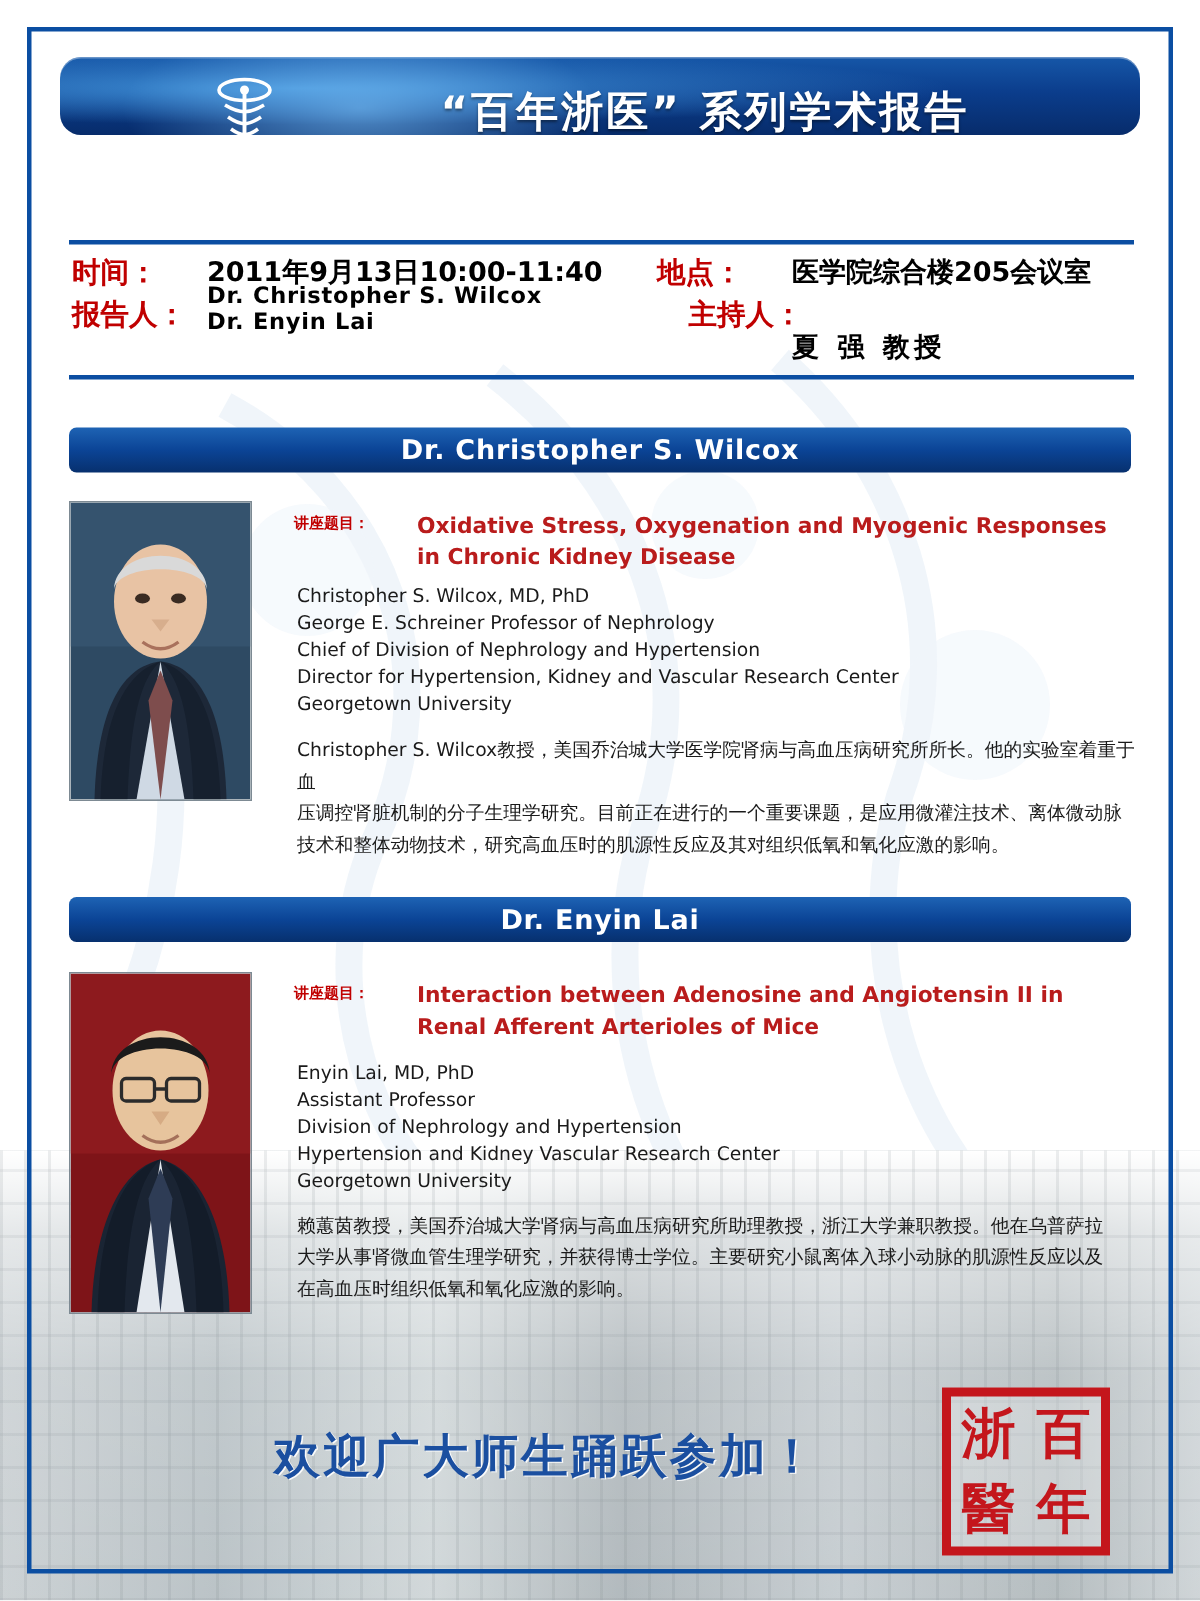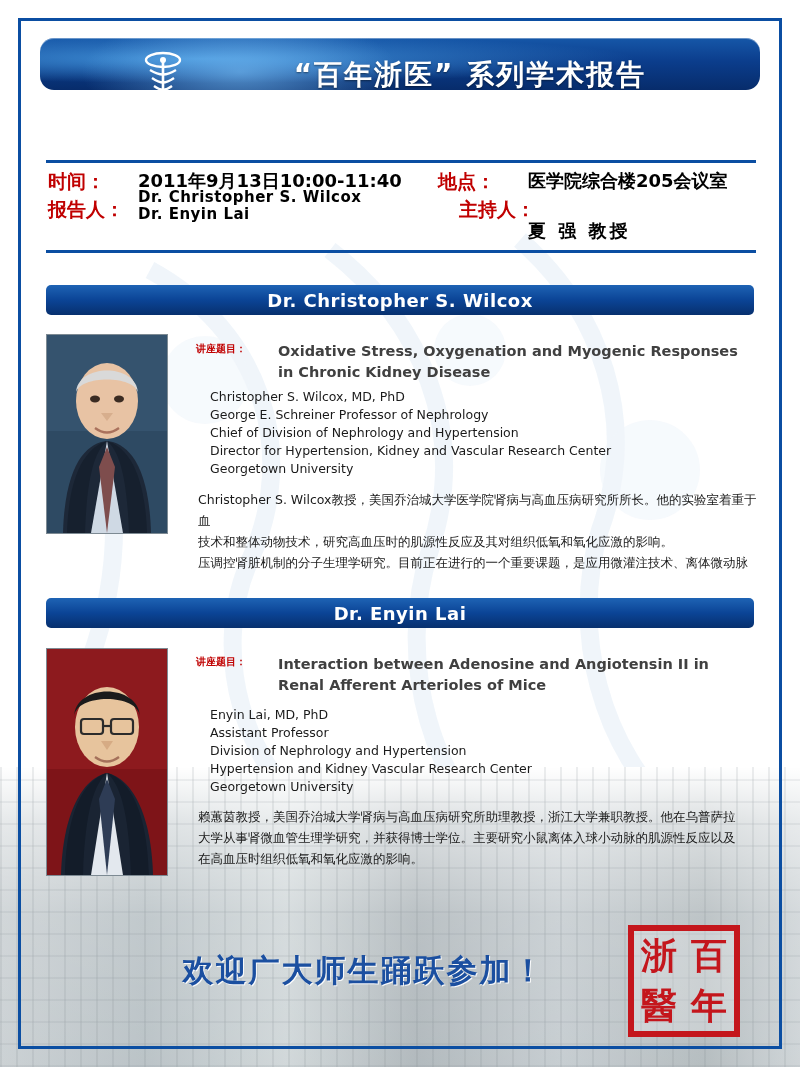--- a/index.html
+++ b/index.html
@@ -164,33 +164,32 @@
   .talk-title-label {
     position: absolute;
     color: #c00000;
     font-family: "DejaVu Sans", sans-serif;
     font-size: 10px;
     font-weight: bold;
     white-space: nowrap;
   }
   .talk-title {
     position: absolute;
-    color: #404040;
+    color: #b91c1c;
     font-family: "DejaVu Sans", sans-serif;
     font-size: 14.5px;
     font-weight: bold;
     line-height: 21px;
   }
   .bio-lines {
     position: absolute;
     color: #1a1a1a;
     font-family: "DejaVu Sans", sans-serif;
     font-size: 12.5px;
     line-height: 18px;
-    margin-left: 12px;
   }
   .bio-cn {
     position: absolute;
     color: #1a1a1a;
     font-family: "DejaVu Sans", sans-serif;
     font-size: 12.5px;
     line-height: 21px;
   }
   
   .footer-slogan {
@@ -306,22 +305,22 @@
   <div class="bio-lines" style="left:198px; top:388px; width:560px;">
     <div>Christopher S. Wilcox, MD, PhD</div>
     <div>George E. Schreiner Professor of Nephrology</div>
     <div>Chief of Division of Nephrology and Hypertension</div>
     <div>Director for Hypertension, Kidney and Vascular Research Center</div>
     <div>Georgetown University</div>
   </div>
 
   <div class="bio-cn" style="left:198px; top:489px; width:566px;">
     <div>Christopher S. Wilcox教授，美国乔治城大学医学院肾病与高血压病研究所所长。他的实验室着重于血</div>
+    <div>压调控肾脏机制的分子生理学研究。目前正在进行的一个重要课题，是应用微灌注技术、离体微动脉</div>
     <div>技术和整体动物技术，研究高血压时的肌源性反应及其对组织低氧和氧化应激的影响。</div>
-    <div>压调控肾脏机制的分子生理学研究。目前正在进行的一个重要课题，是应用微灌注技术、离体微动脉</div>
   </div>
 
   <div class="speaker-bar" style="top:598px;">Dr. Enyin Lai</div>
 
   <div class="portrait" style="left:46px; top:648px; height:228px;">
     <svg width="120" height="226" viewBox="0 0 120 226">
       <rect width="120" height="226" fill="#7e1418"></rect>
       <rect x="0" y="0" width="120" height="120" fill="#8d1a1e"></rect>
       <ellipse cx="60" cy="78" rx="32" ry="40" fill="#e7c49d"></ellipse>
       <path d="M27 68 C 28 34, 92 34, 93 68 C 92 44, 28 44, 27 68 Z" fill="#1b1b1b"></path>

